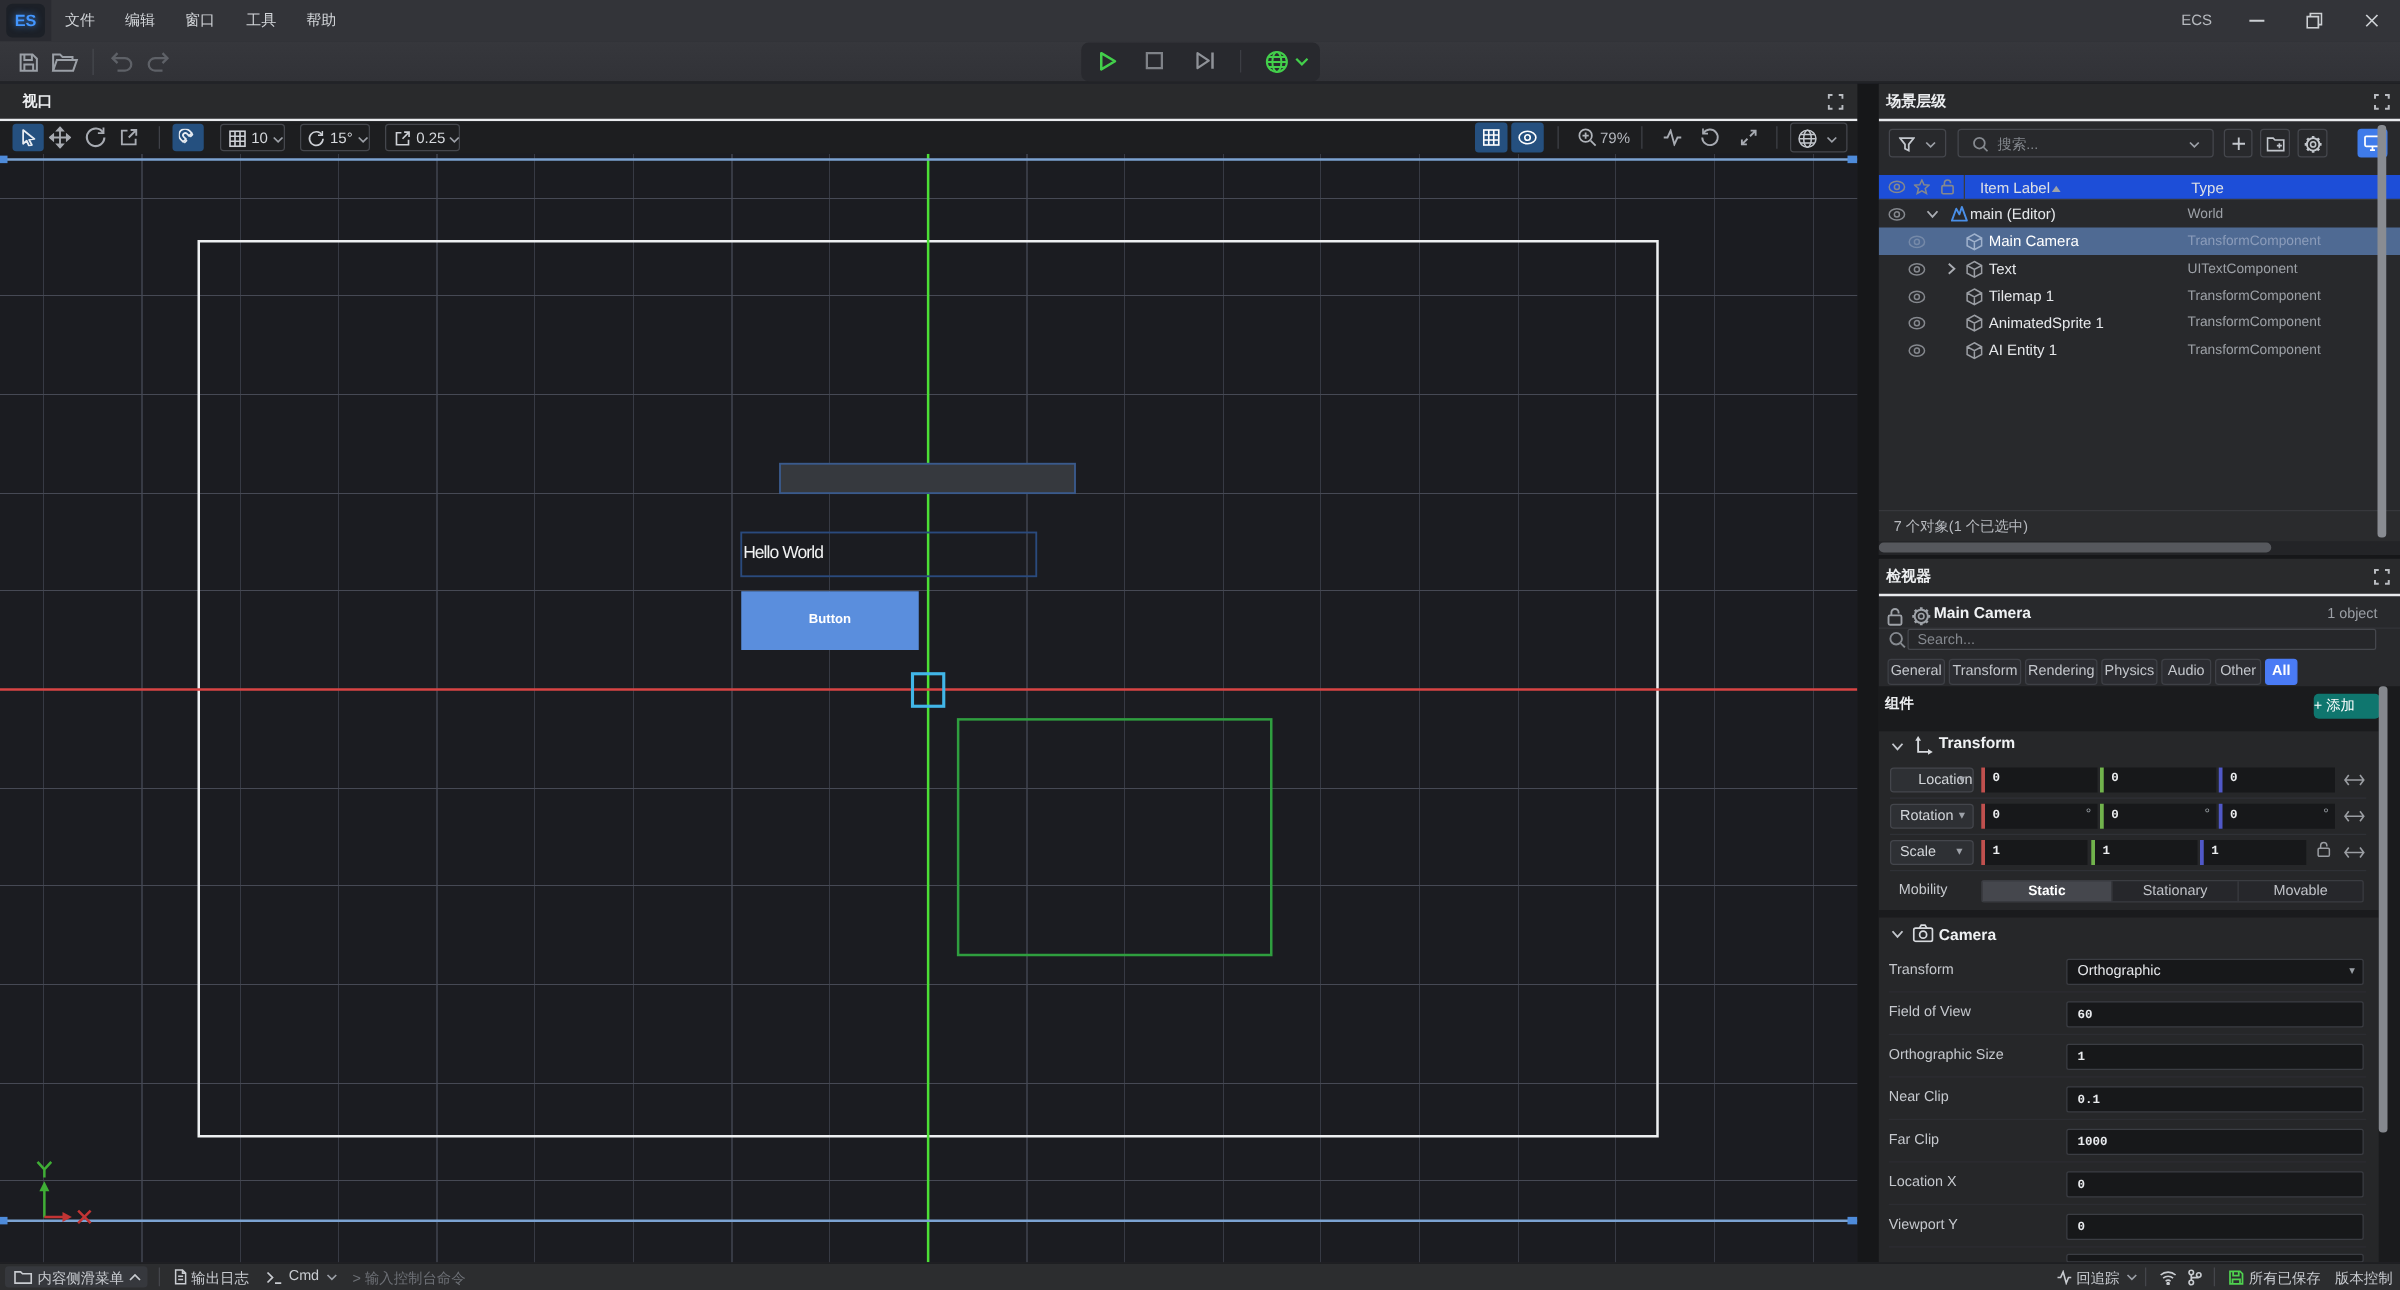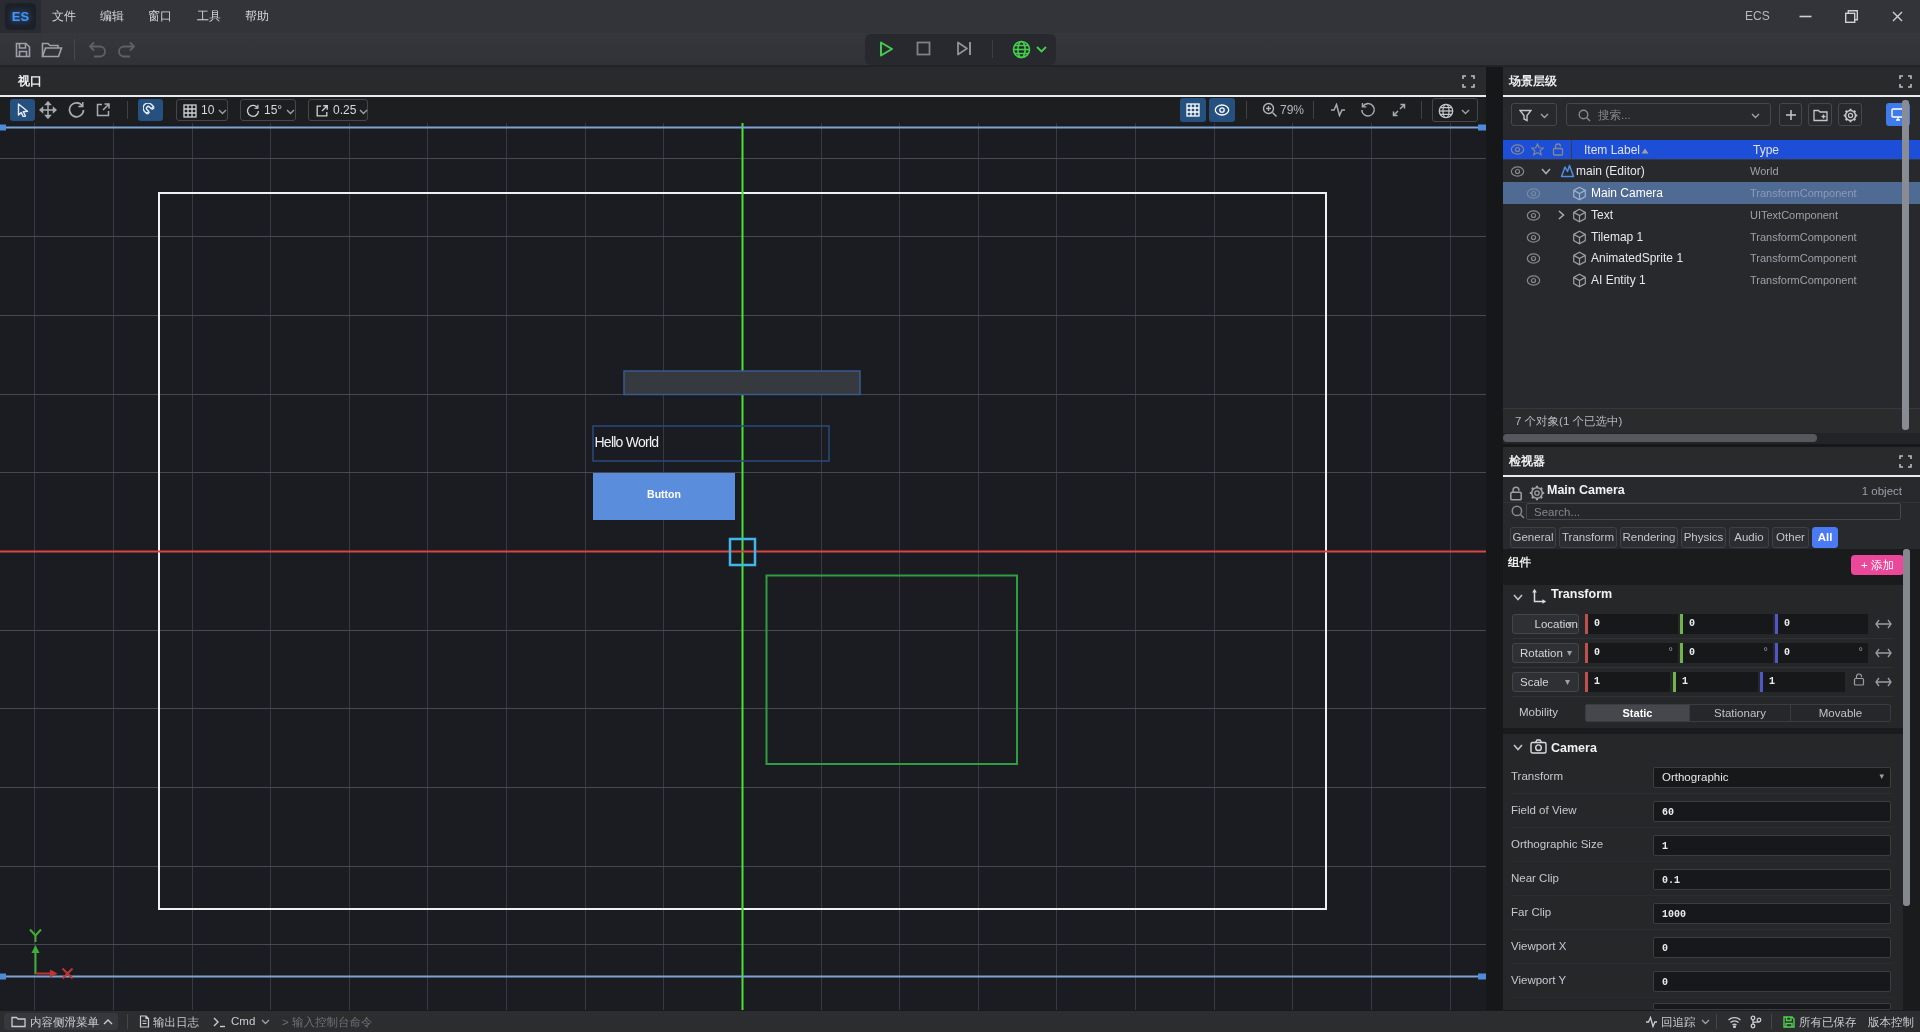--- a/index.html
+++ b/index.html
@@ -472,21 +472,21 @@
         </div>
         <div class="tab" style="left:7px;width:46px;">General</div>
         <div class="tab" style="left:56px;width:58px;">Transform</div>
         <div class="tab" style="left:117px;width:58px;">Rendering</div>
         <div class="tab" style="left:178px;width:45px;">Physics</div>
         <div class="tab" style="left:226px;width:40px;">Audio</div>
         <div class="tab" style="left:269px;width:37px;">Other</div>
         <div class="tab tabon" style="left:309px;width:26px;">All</div>
         <div class="abs" style="left:0;top:102px;width:417px;height:461px;background:#1a1b1d;"></div>
         <span class="abs" style="left:5px;top:108px;font-size:11.5px;font-weight:bold;color:#eceef0;">组件</span>
-        <div class="abs" style="left:348px;top:108px;width:53px;height:20px;background:#ec4899;border-radius:4px;color:#fff;font-size:11.5px;text-align:center;line-height:20px;">+ 添加</div>
+        <div class="abs" style="left:348px;top:108px;width:53px;height:20px;background:#0f766e;border-radius:4px;color:#fff;font-size:11.5px;line-height:20px;">+ 添加</div>
 
         <div class="abs" style="left:0;top:138px;width:400px;height:143px;background:#262729;">
           <svg class="ico" style="left:10px;top:9px;" width="10" height="7" viewBox="0 0 10 7">
               <path d="M1 1 L5 5.5 L9 1" fill="none" stroke="#c3c7cd" stroke-width="1.5"></path>
             </svg>
           <svg class="ico" style="left:26px;top:3px;" width="18" height="18" viewBox="0 0 18 18" fill="none" stroke="#d7dade" stroke-width="1.5">
             <path d="M5.5 4 V13.5 H14"></path>
             <path d="M5.5 0.8 L3.2 4.6 H7.8 Z" fill="#d7dade" stroke="none"></path>
             <path d="M17.2 13.5 L13.4 11.2 V15.8 Z" fill="#d7dade" stroke="none"></path>
           </svg>
@@ -586,21 +586,21 @@
           <span class="clbl" style="top:138px;">Near Clip</span>
           <div class="cfield" style="top:135px;">
               <b>0.1</b>
             </div>
           <div class="csep" style="top:161px;"></div>
           <span class="clbl" style="top:172px;">Far Clip</span>
           <div class="cfield" style="top:169px;">
               <b>1000</b>
             </div>
           <div class="csep" style="top:195px;"></div>
-          <span class="clbl" style="top:206px;">Viewport X</span>
+          <span class="clbl" style="top:206px;">Location X</span>
           <div class="cfield" style="top:203px;">
               <b>0</b>
             </div>
           <div class="csep" style="top:229px;"></div>
           <span class="clbl" style="top:240px;">Viewport Y</span>
           <div class="cfield" style="top:237px;">
               <b>0</b>
             </div>
           <div class="csep" style="top:263px;"></div>
           <div class="cfield" style="top:269px;height:7px;"></div>

